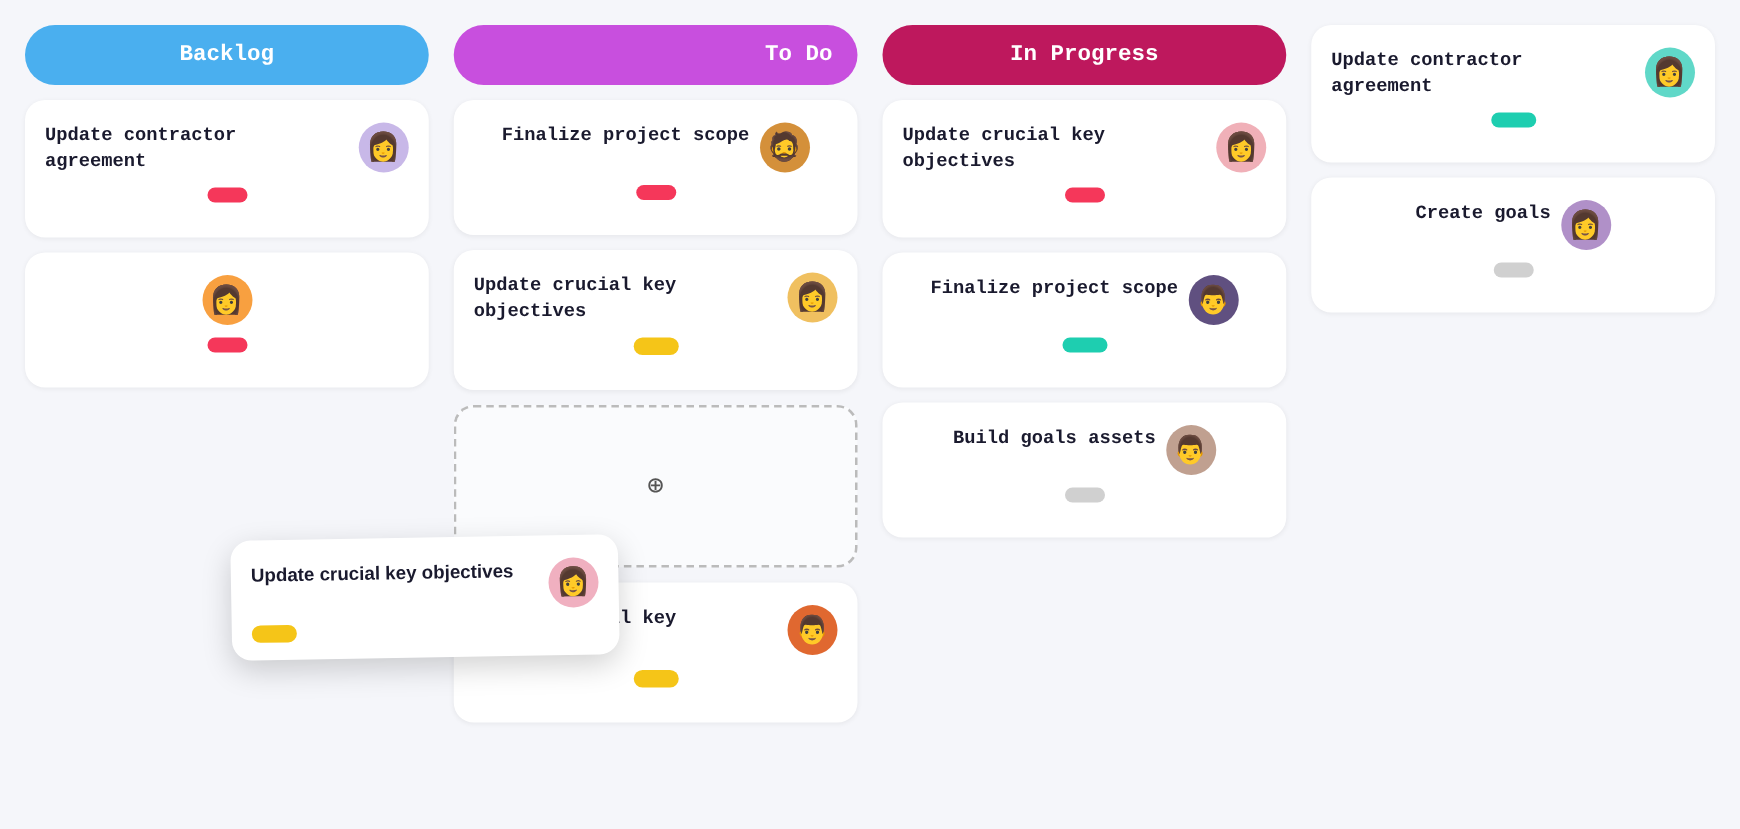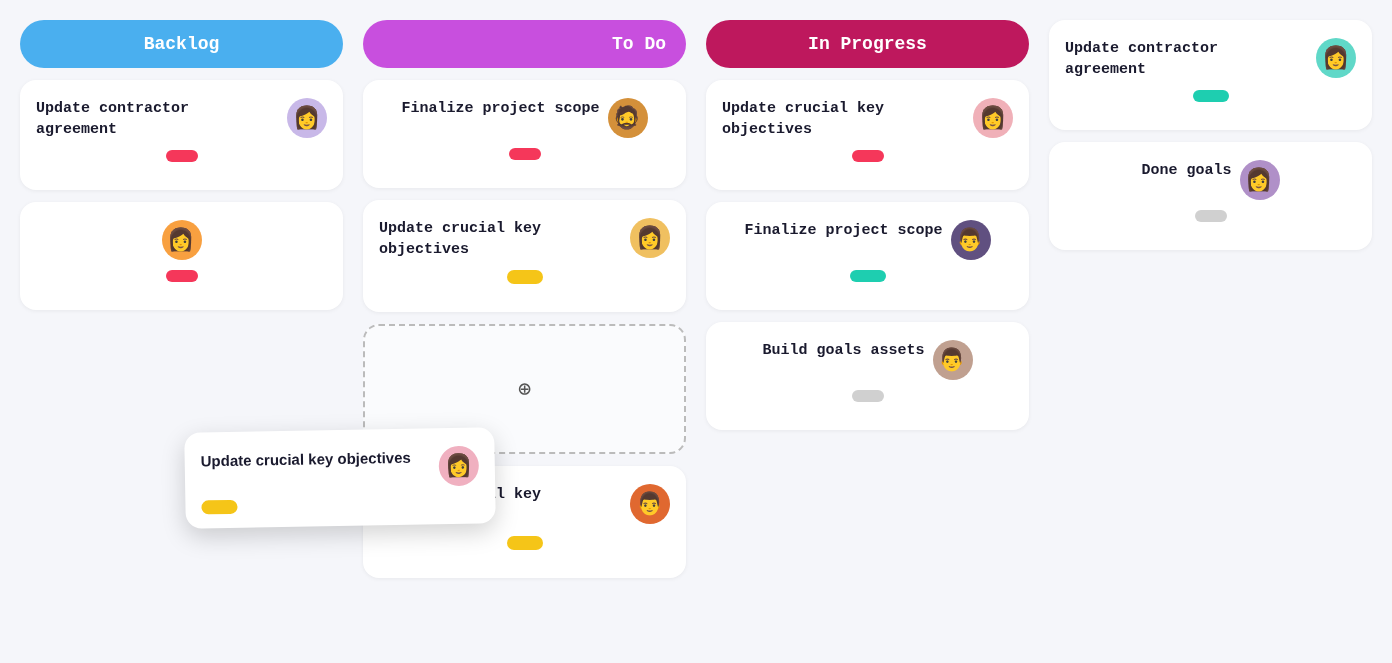--- a/index.html
+++ b/index.html
@@ -187,21 +187,21 @@
     <div class="column">
       <div class="card">
         <div class="card-content">
           <div class="card-title">Update contractor agreement</div>
           <div class="avatar-face" style="background: rgb(96, 216, 200);">👩</div>
         </div>
         <span class="tag tag-green"></span>
       </div>
       <div class="card">
         <div class="card-content">
-          <div class="card-title">Done goals</div>
+          <div class="card-title">Create goals</div>
           <div class="avatar-face" style="background: rgb(176, 144, 200);">👩</div>
         </div>
         <span class="tag tag-gray"></span>
       </div>
     </div>
   </div>
 
 <div style="position: absolute; left: 185px; top: 430px; width: 310px; z-index: 100; pointer-events: none;">
     <div class="card-dragging">
       <div class="card-content">

